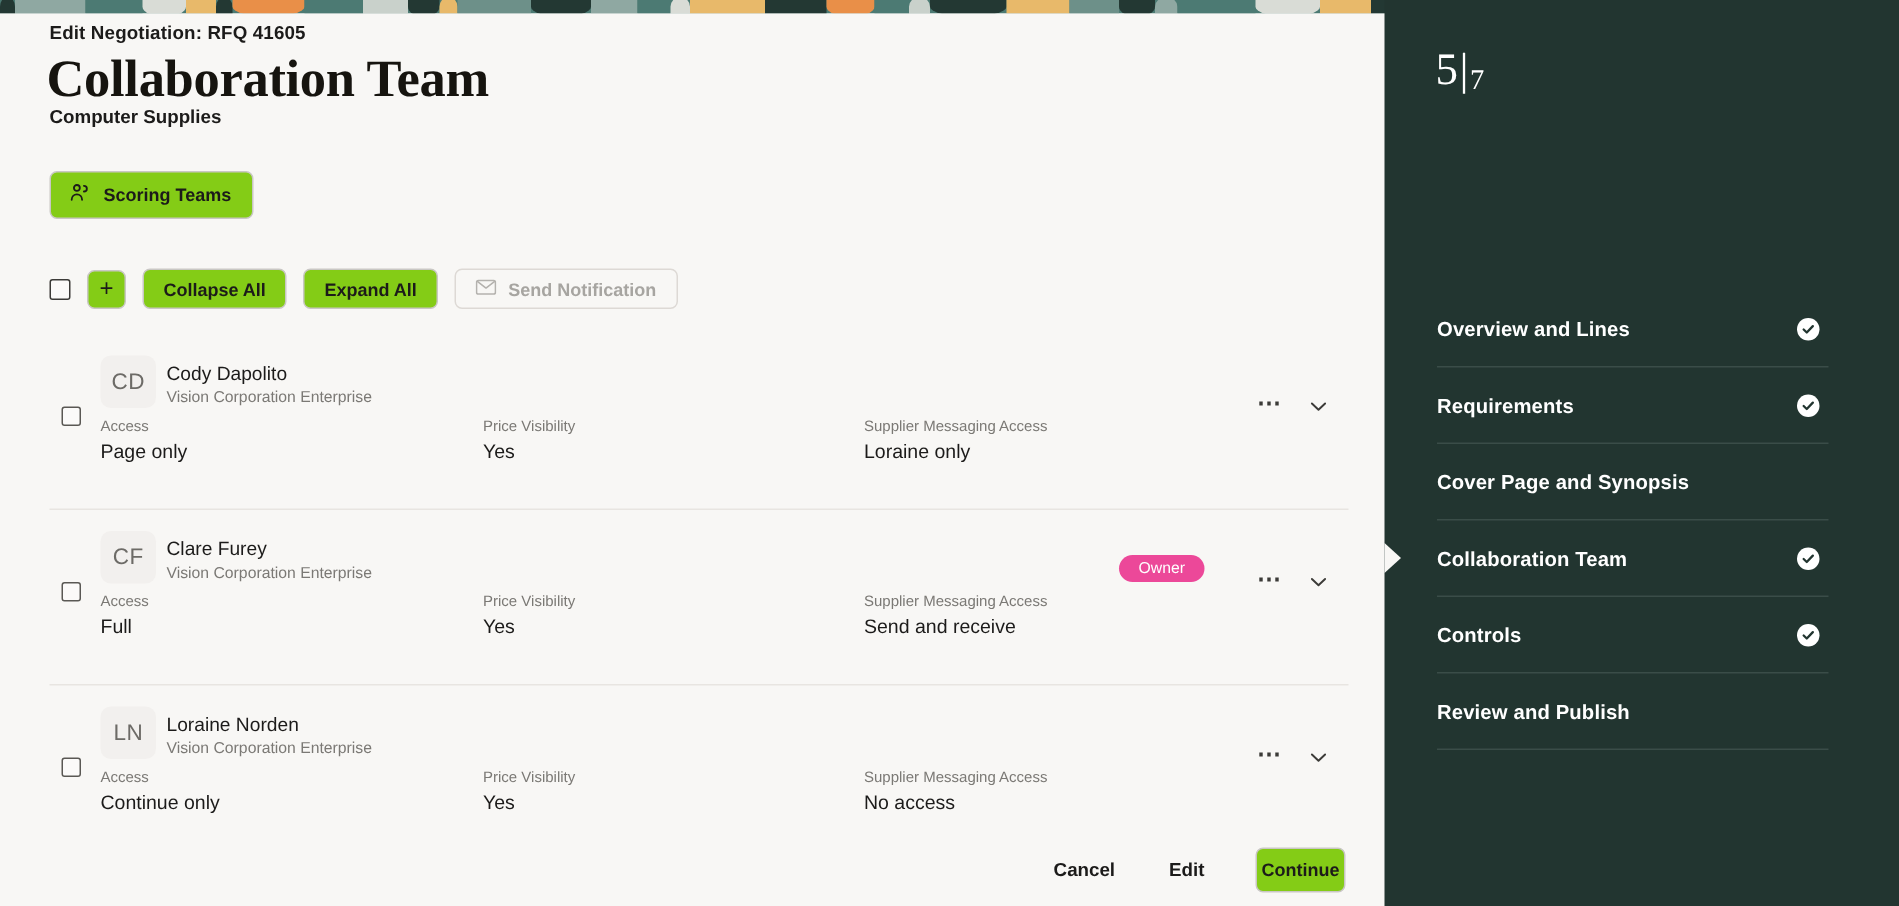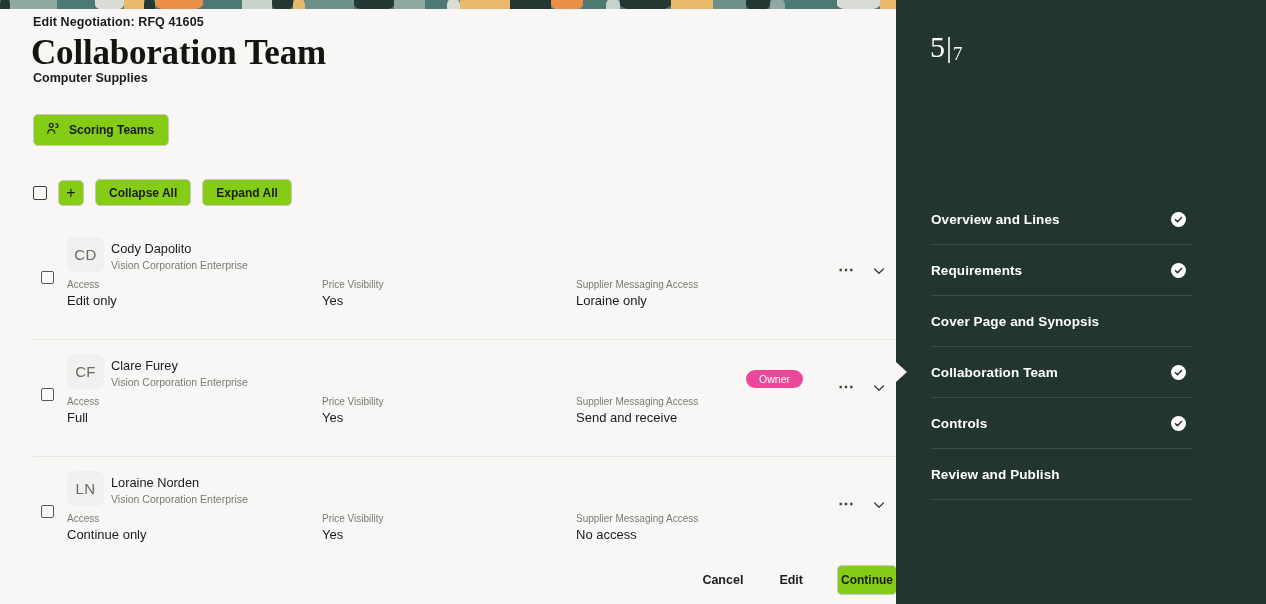--- a/index.html
+++ b/index.html
@@ -138,21 +138,21 @@
   .link-btn {
     background: none; border: none; cursor: pointer;
     font-size: 12.5px; font-weight: bold; color: #1c1b1a;
     padding: 8px 16px; font-family: "Liberation Sans", sans-serif;
   }
   .continue-btn { height: 30px; padding: 0 3px; margin-left: 14px; }
 
   
   .side {
     position: absolute; right: 0; top: 0;
-    width: 370px; height: 604px;
+    width: 343px; height: 604px;
     background: #223530;
   }
   .step-count {
     position: absolute; left: 34px; top: 30px;
     color: #ffffff; font-family: "Liberation Serif", serif;
   }
   .step-count .cur { font-size: 30px; vertical-align: top; }
   .step-count .sl  { font-size: 30px; padding: 0 1px; font-weight: 300; }
   .step-count .tot { font-size: 19px; vertical-align: -3px; }
 
@@ -238,35 +238,44 @@
         </svg>
       </span>
       <span>Scoring Teams</span>
     </button>
 
     <div class="toolbar">
       <div class="cb"></div>
       <button class="btn plus-btn">+</button>
       <button class="btn tb-btn">Collapse All</button>
       <button class="btn tb-btn">Expand All</button>
+      <button class="btn tb-btn disabled">
+        <span>
+          <svg width="14" height="11" viewBox="0 0 16 12" fill="none" stroke="#b4b2ae" stroke-width="1.2">
+            <rect x="0.8" y="0.8" width="14.4" height="10.4" rx="1.4"></rect>
+            <path d="M1.4 1.6 8 6.6l6.6-5" stroke-linecap="round" stroke-linejoin="round"></path>
+          </svg>
+        </span>
+        <span>Send Notification</span>
+      </button>
     </div>
 
     <div class="list">
         <div class="row">
           <div class="row-cb"></div>
           <div class="avatar">CD</div>
           <div class="person-name">Cody Dapolito</div>
           <div class="person-org">Vision Corporation Enterprise</div>
           <div class="dots">⋯</div>
           <div class="chev"><svg width="16" height="16" viewBox="0 0 16 16" fill="none" stroke="#3c3b38" stroke-width="1.3">
               <path d="M3.6 6 8 10.2 12.4 6" stroke-linecap="round" stroke-linejoin="round"></path>
             </svg></div>
           <div class="field f-access">
             <div class="lbl">Access</div>
-            <div class="val">Edit only</div>
+            <div class="val">Page only</div>
           </div>
           <div class="field f-price">
             <div class="lbl">Price Visibility</div>
             <div class="val">Yes</div>
           </div>
           <div class="field f-msg">
             <div class="lbl">Supplier Messaging Access</div>
             <div class="val">Loraine only</div>
           </div>
         </div>

